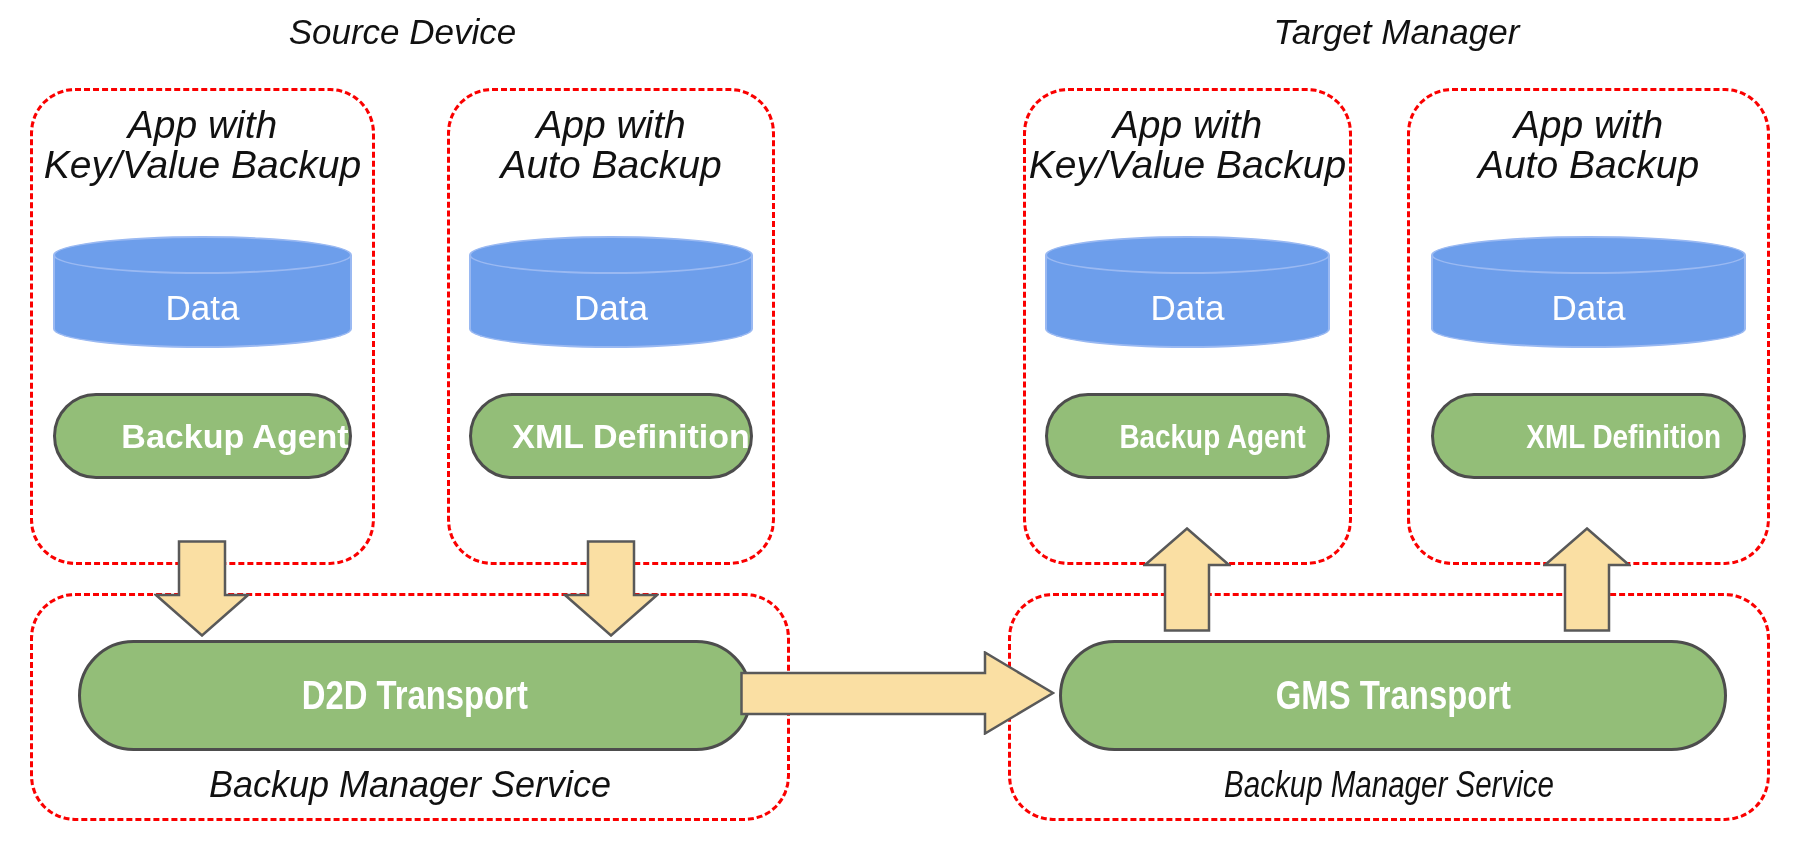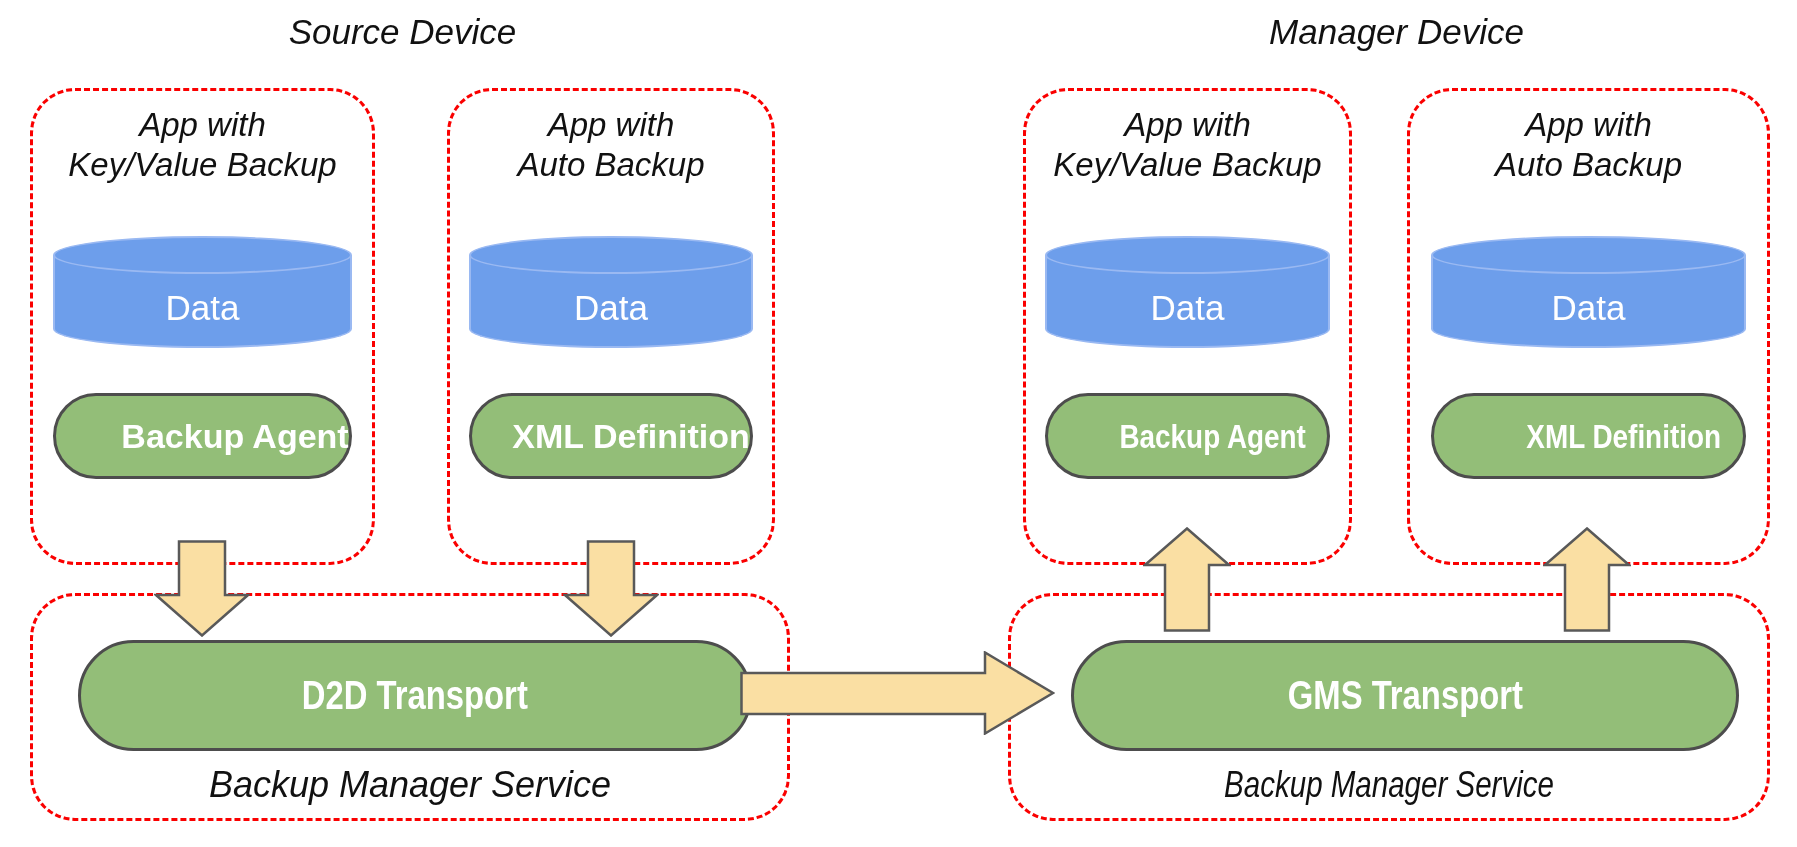--- a/index.html
+++ b/index.html
@@ -11,21 +11,21 @@
   .device-title {
     position:absolute; top:12px; text-align:center;
     font-style:italic; font-size:35px; line-height:40px; color:var(--text,#111);
   }
   .app-box {
     position:absolute; border:3px dashed var(--box-border,#fa0000);
     border-radius:45px; background:transparent; box-sizing:border-box;
   }
   .app-name {
     position:absolute; top:14px; left:0; right:0; text-align:center;
-    font-style:italic; font-size:33px; line-height:40px;
+    font-style:italic; font-size:39px; line-height:40px;
   }
   
   .cyl { position:absolute; left:6%; right:6%; top:145px; height:112px; }
   .cyl-body {
     position:absolute; left:0; right:0; top:19px; bottom:0;
     background:var(--store-fill,#6d9eeb);
     border:2px solid var(--store-stroke,#9ab9f2); border-top:none;
     border-radius:0 0 50% 50% / 0 0 19px 19px; box-sizing:border-box;
   }
   .cyl-top {
@@ -68,21 +68,21 @@
     stroke:var(--arrow-border,#595959);
     stroke-width:2.5; stroke-linejoin:miter;
   }
 </style>
 </head>
 <body>
 
 <div class="canvas">
 
   <div class="device-title" style="left:30px; width:745px;">Source Device</div>
-  <div class="device-title" style="left:1023px; width:747px;">Manager Device</div>
+  <div class="device-title" style="left:1023px; width:747px;">Target Manager</div>
 
   <div class="app-box" style="left:30px; top:88px; width:345px; height:477px;">
     <div class="app-name">
       <div>App with</div>
       <div>Key/Value Backup</div>
     </div>
     <div class="cyl">
       <div class="cyl-body"></div>
       <div class="cyl-top"></div>
       <div class="cyl-label">Data</div>
@@ -138,21 +138,21 @@
   </div>
 
   <div class="service-box" style="left:30px; top:593px; width:760px; height:228px;">
     <div class="transport-pill" style="left:45px; top:44px; width:674px; height:111px;">
       <span class="transport-label cond">D2D Transport</span>
     </div>
     <div class="service-caption">Backup Manager Service</div>
   </div>
 
   <div class="service-box" style="left:1008px; top:593px; width:762px; height:228px;">
-    <div class="transport-pill" style="left:60px; top:44px; width:668px; height:111px;">
+    <div class="transport-pill" style="left:48px; top:44px; width:668px; height:111px;">
       <span class="transport-label cond">GMS Transport</span>
     </div>
     <div class="service-caption cond" style="transform-origin:50% 50%;">Backup Manager Service</div>
   </div>
 
   <svg class="arrow" style="left:154px; top:540px;" width="96" height="97" viewBox="0 0 96 97">
     <polygon points="25,1.5 71,1.5 71,55 94,55 48,95.5 2,55 25,55"></polygon>
   </svg>
   <svg class="arrow" style="left:563px; top:540px;" width="96" height="97" viewBox="0 0 96 97">
     <polygon points="25,1.5 71,1.5 71,55 94,55 48,95.5 2,55 25,55"></polygon>

